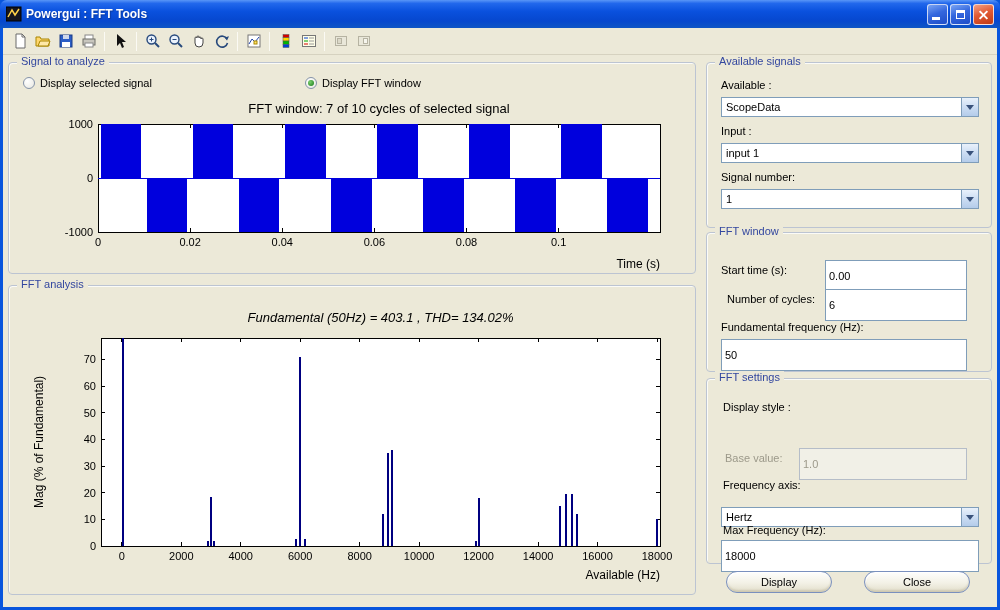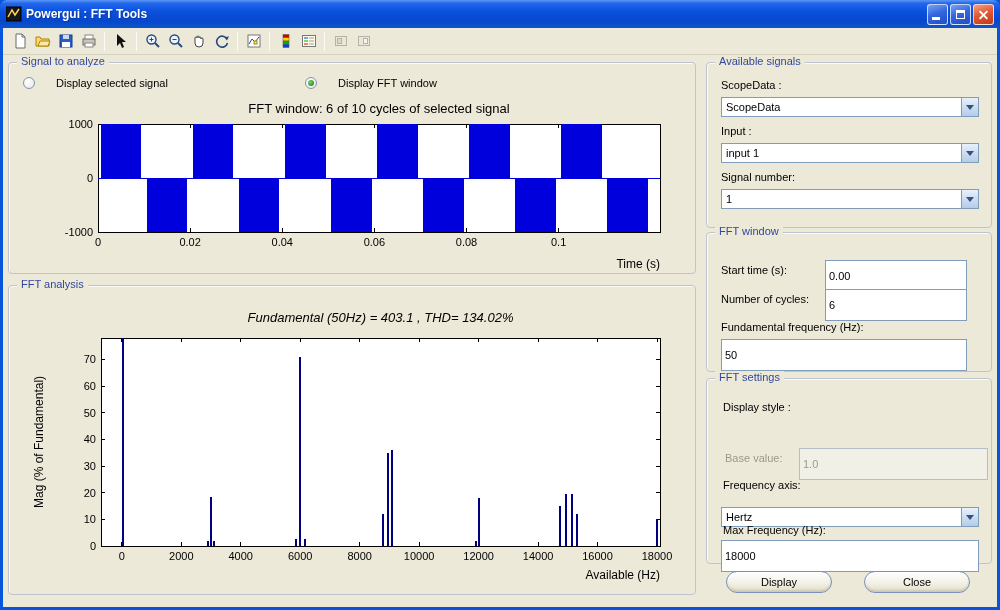--- a/index.html
+++ b/index.html
@@ -42,21 +42,21 @@
   .edit.disabled { background:#F1F0E7; color:#9C998A; border-color:#B5BDC8; }
 
   .combo { position:absolute; height:20px; background:#fff; border:1px solid #7F9DB9; }
   .combo .val { position:absolute; left:4px; top:3px; right:20px; white-space:nowrap; overflow:hidden; }
   .combo .cbtn { position:absolute; right:0; top:0; bottom:0; width:17px;
     background:linear-gradient(180deg,#E9F1FB,#CCDDF3 50%,#B4CCEA); border-left:1px solid #7F9DB9;
     display:flex; align-items:center; justify-content:center; }
   .combo .arrow { width:0; height:0; border-left:4px solid transparent; border-right:4px solid transparent;
     border-top:5px solid #39527B; }
 
-  .radio-row { position:absolute; display:flex; align-items:center; gap:21px; }
+  .radio-row { position:absolute; display:flex; align-items:center; gap:5px; }
   .radio { position:relative; width:12px; height:12px; border-radius:50%;
     border:1px solid #8593A9; background:radial-gradient(circle at 32% 32%, #FFFFFF, #E7E7E0); flex:0 0 auto; }
   .radio.checked::after { content:""; position:absolute; left:2px; top:2px; width:6px; height:6px;
     border-radius:50%; background:radial-gradient(circle at 35% 35%, #7CCF6E, #2E8F2E 75%); }
 
   .plot-title { position:absolute; text-align:center; font-size:13px; white-space:nowrap; }
   .axis-xlabel { position:absolute; text-align:right; font-size:12px; }
   .ylabel-vert { position:absolute; writing-mode:vertical-rl; transform:rotate(180deg);
     display:flex; align-items:center; justify-content:center; font-size:12px; width:16px; }
 
@@ -201,21 +201,21 @@
     <div class="groupbox" style="left:5px; top:34px; width:688px; height:212px;">
       <span class="gtitle">Signal to analyze</span>
       <div class="radio-row" style="left:14px; top:14px;">
         <span class="radio"></span>
         <span>Display selected signal</span>
       </div>
       <div class="radio-row" style="left:296px; top:14px;">
         <span class="radio checked"></span>
         <span>Display FFT window</span>
       </div>
-      <div class="plot-title" style="left:89px; top:38px; width:562px;">FFT window: 6 of 10 cycles of selected signal</div>
+      <div class="plot-title" style="left:89px; top:38px; width:562px;">FFT window: 7 of 10 cycles of selected signal</div>
       <svg id="signal-svg" class="plot-svg" style="left:0; top:56px;" width="688" height="150" shape-rendering="crispEdges">
           <rect x="89" y="5" width="562" height="108" fill="#fff" stroke="#000" stroke-width="1"></rect>
           <line x1="89" y1="113" x2="89" y2="109" stroke="#000"></line>
           <line x1="89" y1="5" x2="89" y2="9" stroke="#000"></line>
           <text x="89" y="127" text-anchor="middle">0</text>
           <line x1="181.13114754098362" y1="113" x2="181.13114754098362" y2="109" stroke="#000"></line>
           <line x1="181.13114754098362" y1="5" x2="181.13114754098362" y2="9" stroke="#000"></line>
           <text x="181.13114754098362" y="127" text-anchor="middle">0.02</text>
           <line x1="273.26229508196724" y1="113" x2="273.26229508196724" y2="109" stroke="#000"></line>
           <line x1="273.26229508196724" y1="5" x2="273.26229508196724" y2="9" stroke="#000"></line>
@@ -331,21 +331,21 @@
           <rect x="556.3377659574469" y="163" width="2" height="52" fill="#000080"></rect>
           <rect x="562.2845744680851" y="163" width="2" height="52" fill="#000080"></rect>
           <rect x="566.7446808510638" y="183" width="2" height="32" fill="#000080"></rect>
           <rect x="647.0265957446808" y="188.33333333333334" width="2" height="26.666666666666657" fill="#000080"></rect>
         </svg>
       <div class="axis-xlabel" style="left:92px; top:282px; width:559px;">Available (Hz)</div>
     </div>
 
     <div class="groupbox" style="left:703px; top:34px; width:286px; height:166px;">
       <span class="gtitle">Available signals</span>
-      <span class="lbl" style="left:14px; top:16px;">ScopeData :</span>
+      <span class="lbl" style="left:14px; top:16px;">Available :</span>
       <div class="combo" style="left:14px; top:34px; width:258px;">
         <span class="val">ScopeData</span>
         <span class="cbtn">
             <span class="arrow"></span>
           </span>
       </div>
       <span class="lbl" style="left:14px; top:62px;">Input :</span>
       <div class="combo" style="left:14px; top:80px; width:258px;">
         <span class="val">input 1</span>
         <span class="cbtn">
@@ -358,31 +358,31 @@
         <span class="cbtn">
             <span class="arrow"></span>
           </span>
       </div>
     </div>
 
     <div class="groupbox" style="left:703px; top:204px; width:286px; height:140px;">
       <span class="gtitle">FFT window</span>
       <span class="lbl" style="left:14px; top:31px;">Start time (s):</span>
       <input class="edit" style="left: 118px; top: 27px; width: 142px;" value="0.00">
-      <span class="lbl" style="left:14px; top:60px;">Number of cycles:</span>
+      <span class="lbl" style="left:20px; top:60px;">Number of cycles:</span>
       <input class="edit" style="left: 118px; top: 56px; width: 142px;" value="6">
       <span class="lbl" style="left:14px; top:88px;">Fundamental frequency (Hz):</span>
       <input class="edit" style="left: 14px; top: 106px; width: 246px;" value="50">
     </div>
 
     <div class="groupbox" style="left:703px; top:350px; width:286px; height:186px;">
       <span class="gtitle">FFT settings</span>
       <span class="lbl" style="left:16px; top:22px;">Display style :</span>
       <span class="lbl disabled" style="left:18px; top:73px;">Base value:</span>
-      <input class="edit disabled" style="left: 92px; top: 69px; width: 189px;" disabled="" value="1.0">
+      <input class="edit disabled" style="left: 92px; top: 69px; width: 168px;" disabled="" value="1.0">
       <span class="lbl" style="left:16px; top:100px;">Frequency axis:</span>
       <div class="combo" style="left:14px; top:128px; width:258px;">
         <span class="val">Hertz</span>
         <span class="cbtn">
             <span class="arrow"></span>
           </span>
       </div>
       <span class="lbl" style="left:16px; top:145px;">Max Frequency (Hz):</span>
       <input class="edit" style="left: 14px; top: 161px; width: 258px;" value="18000">
     </div>

